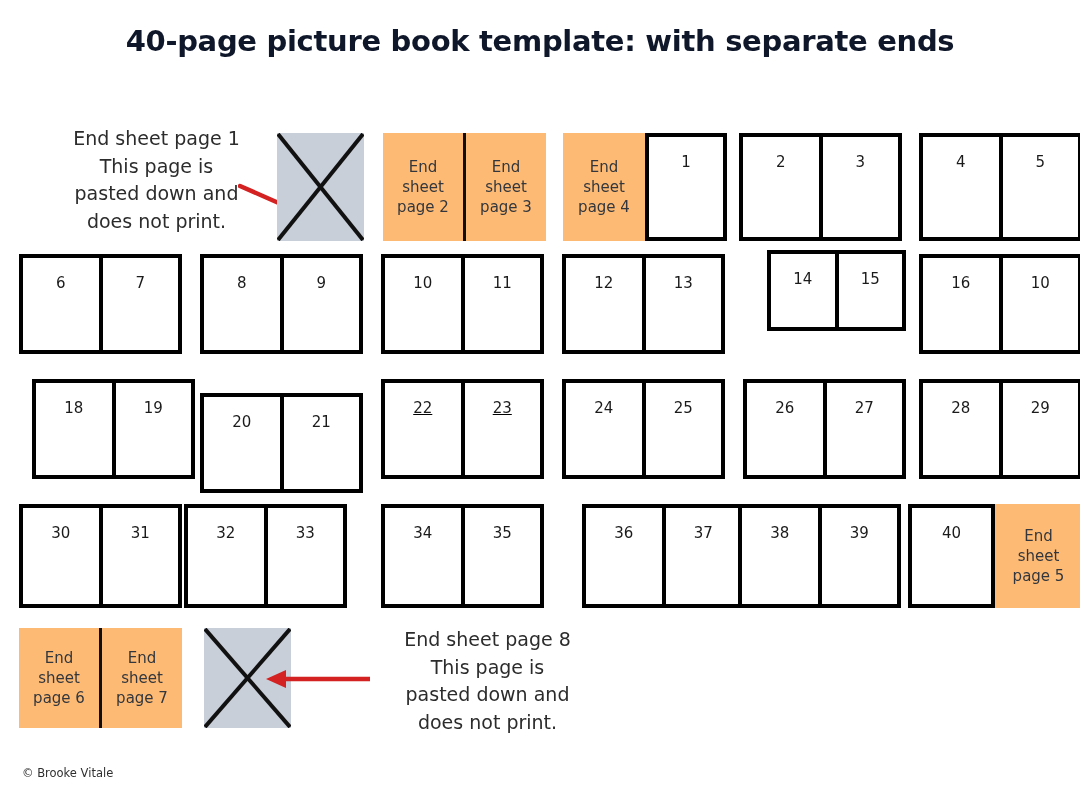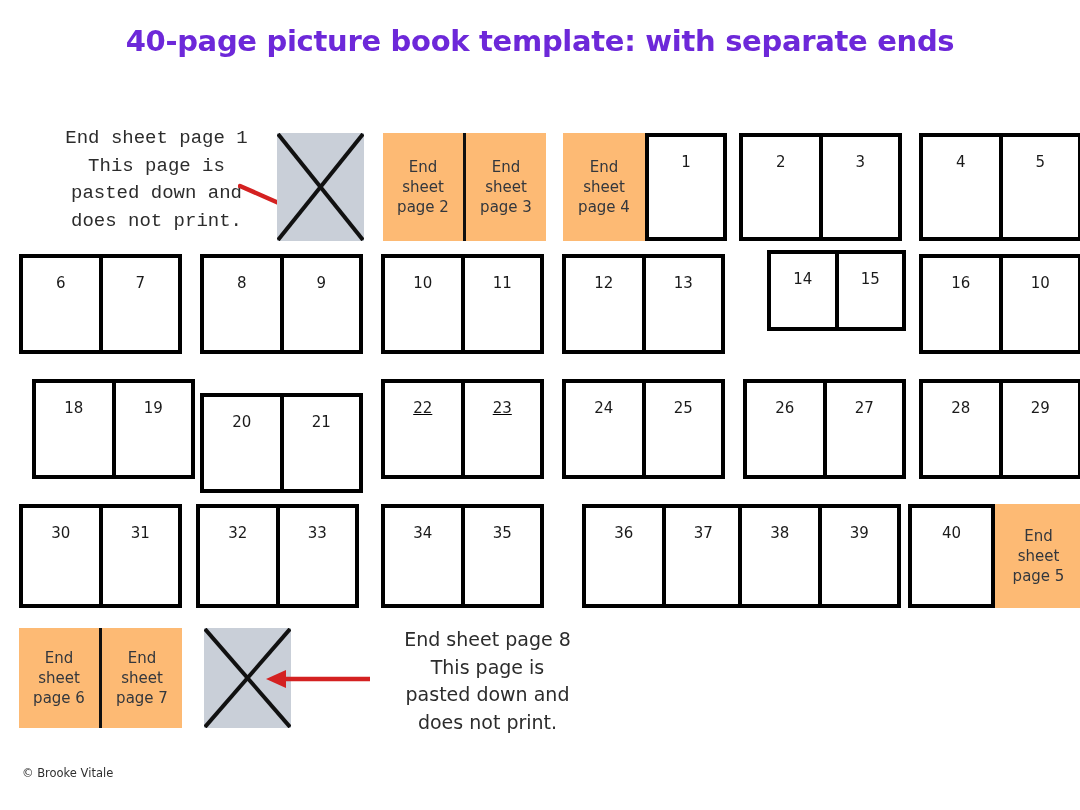--- a/index.html
+++ b/index.html
@@ -12,21 +12,21 @@
   #page { position: relative; width: 1080px; height: 810px; }
 
   .title {
     position: absolute;
     top: 24px; left: 0; width: 1080px;
     text-align: center;
     font-family: "DejaVu Sans", "Liberation Sans", sans-serif;
     font-weight: 700;
     font-size: 29px;
     letter-spacing: -0.3px;
-    color: #6d28d9;
+    color: #0f172a;
   }
 
   
   .spread {
     position: absolute;
     display: flex;
     align-items: stretch;
   }
   .pg {
     flex: 1 1 0;
@@ -91,21 +91,21 @@
     font-family: "DejaVu Sans", "Liberation Sans", sans-serif;
   }
 </style>
 </head>
 <body>
 
 <div id="page">
 
   <div class="title">40-page picture book template: with separate ends</div>
 
-  <div class="note" style="left:44px; top:125px; width:225px;font-family:Liberation Mono, monospace;">
+  <div class="note" style="left:44px; top:125px; width:225px;">
     <div>End sheet page 1</div>
     <div>This page is</div>
     <div>pasted down and</div>
     <div>does not print.</div>
   </div>
 
   <div class="arrow" style="left:238px; top:182px; width:74px; height:34px;">
     <svg width="74" height="34" viewBox="0 0 74 34">
       <line x1="2" y1="4" x2="52" y2="26" stroke="#d42121" stroke-width="4.5" stroke-linecap="round"></line>
       <polygon points="64,31 45,16 48,28 41,31" fill="#d42121"></polygon>
@@ -266,21 +266,21 @@
   </div>
 
   <div class="spread" style="left:19px; top:504px; width:163px; height:104px;">
     <div class="pg">
         <span class="num">30</span>
       </div>
     <div class="pg">
         <span class="num">31</span>
       </div>
   </div>
-  <div class="spread" style="left:196px; top:504px; width:163px; height:104px;">
+  <div class="spread" style="left:184px; top:504px; width:163px; height:104px;">
     <div class="pg">
         <span class="num">32</span>
       </div>
     <div class="pg">
         <span class="num">33</span>
       </div>
   </div>
   <div class="spread" style="left:381px; top:504px; width:163px; height:104px;">
     <div class="pg">
         <span class="num">34</span>

